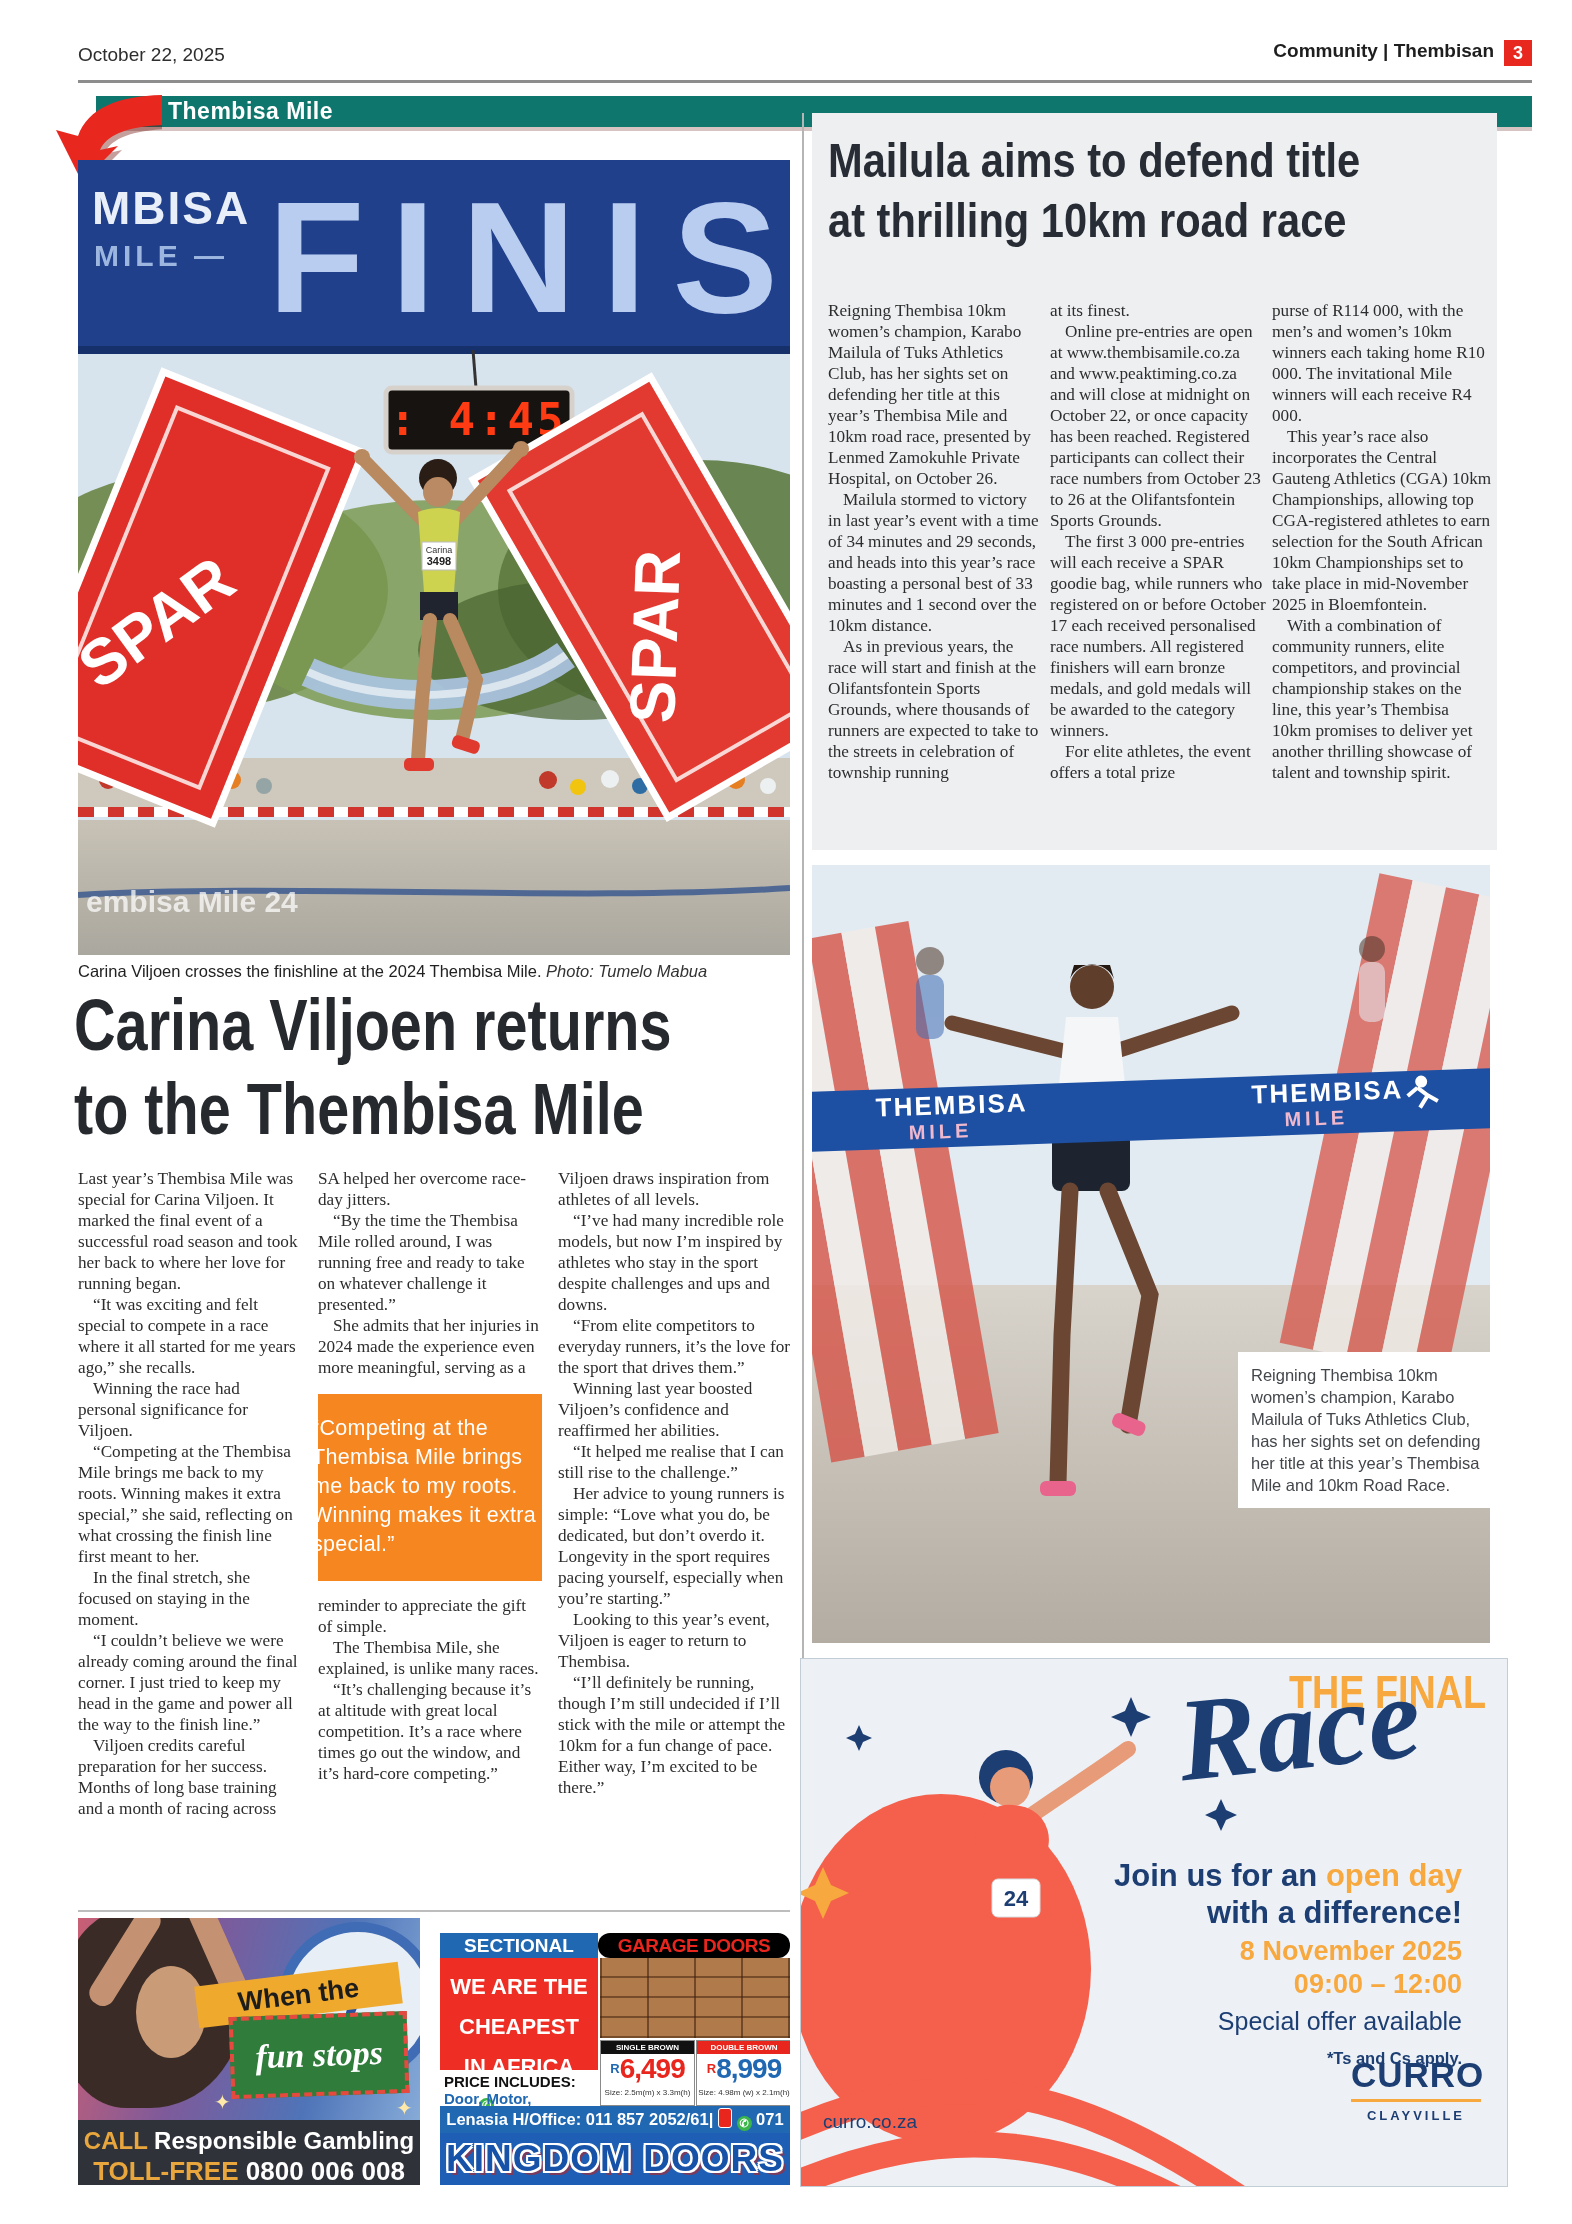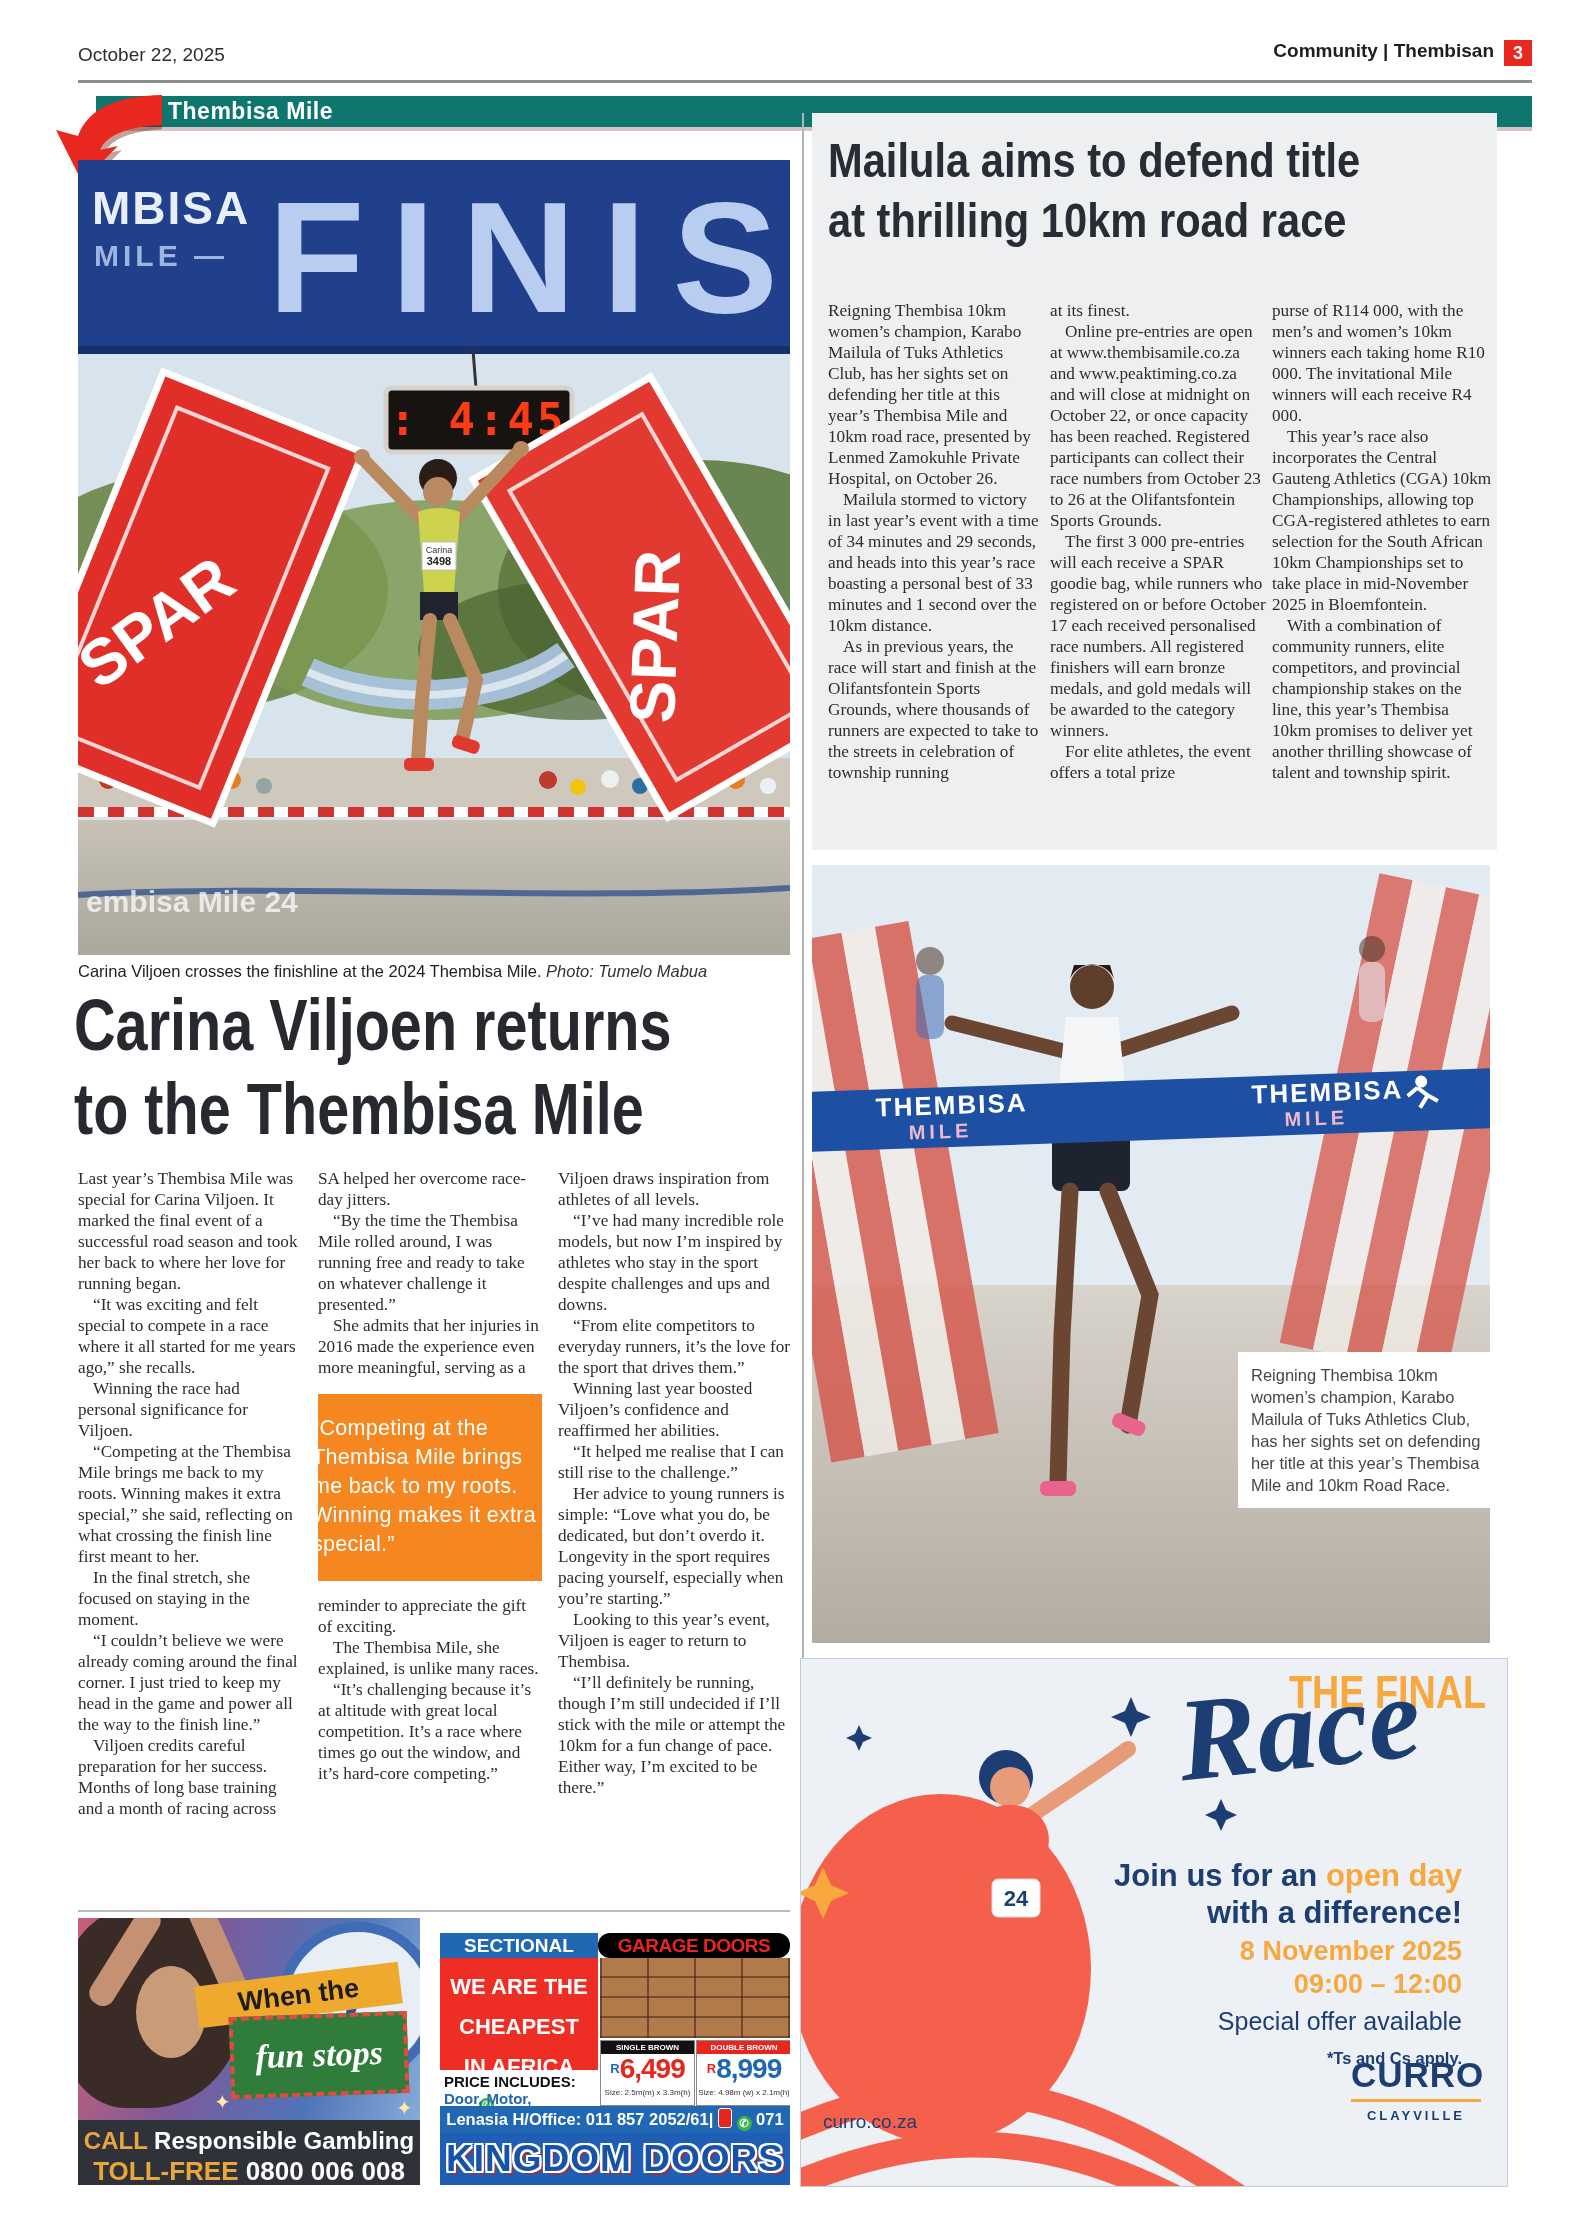--- a/index.html
+++ b/index.html
@@ -263,25 +263,25 @@
       <p>Winning the race had personal significance for Viljoen.</p>
       <p>“Competing at the Thembisa Mile brings me back to my roots. Winning makes it extra special,” she said, reflecting on what crossing the finish line first meant to her.</p>
       <p>In the final stretch, she focused on staying in the moment.</p>
       <p>“I couldn’t believe we were already coming around the final corner. I just tried to keep my head in the game and power all the way to the finish line.”</p>
       <p>Viljoen credits careful preparation for her success. Months of long base training and a month of racing across</p>
     </div>
   <div class="abs newscol lcol lc2">
     <div>
         <p>SA helped her overcome race-day jitters.</p>
         <p>“By the time the Thembisa Mile rolled around, I was running free and ready to take on whatever challenge it presented.”</p>
-        <p>She admits that her injuries in 2016 made the experience even more meaningful, serving as a</p>
+        <p>She admits that her injuries in 2024 made the experience even more meaningful, serving as a</p>
       </div>
     <div class="pullq">“Competing at the Thembisa Mile brings me back to my roots. Winning makes it extra special.”</div>
     <div>
-        <p>reminder to appreciate the gift of exciting.</p>
+        <p>reminder to appreciate the gift of simple.</p>
         <p>The Thembisa Mile, she explained, is unlike many races.</p>
         <p>“It’s challenging because it’s at altitude with great local competition. It’s a race where times go out the window, and it’s hard-core competing.”</p>
       </div>
   </div>
   <div class="abs newscol lcol lc3">
       <p>Viljoen draws inspiration from athletes of all levels.</p>
       <p>“I’ve had many incredible role models, but now I’m inspired by athletes who stay in the sport despite challenges and ups and downs.</p>
       <p>“From elite competitors to everyday runners, it’s the love for the sport that drives them.”</p>
       <p>Winning last year boosted Viljoen’s confidence and reaffirmed her abilities.</p>
       <p>“It helped me realise that I can still rise to the challenge.”</p>

